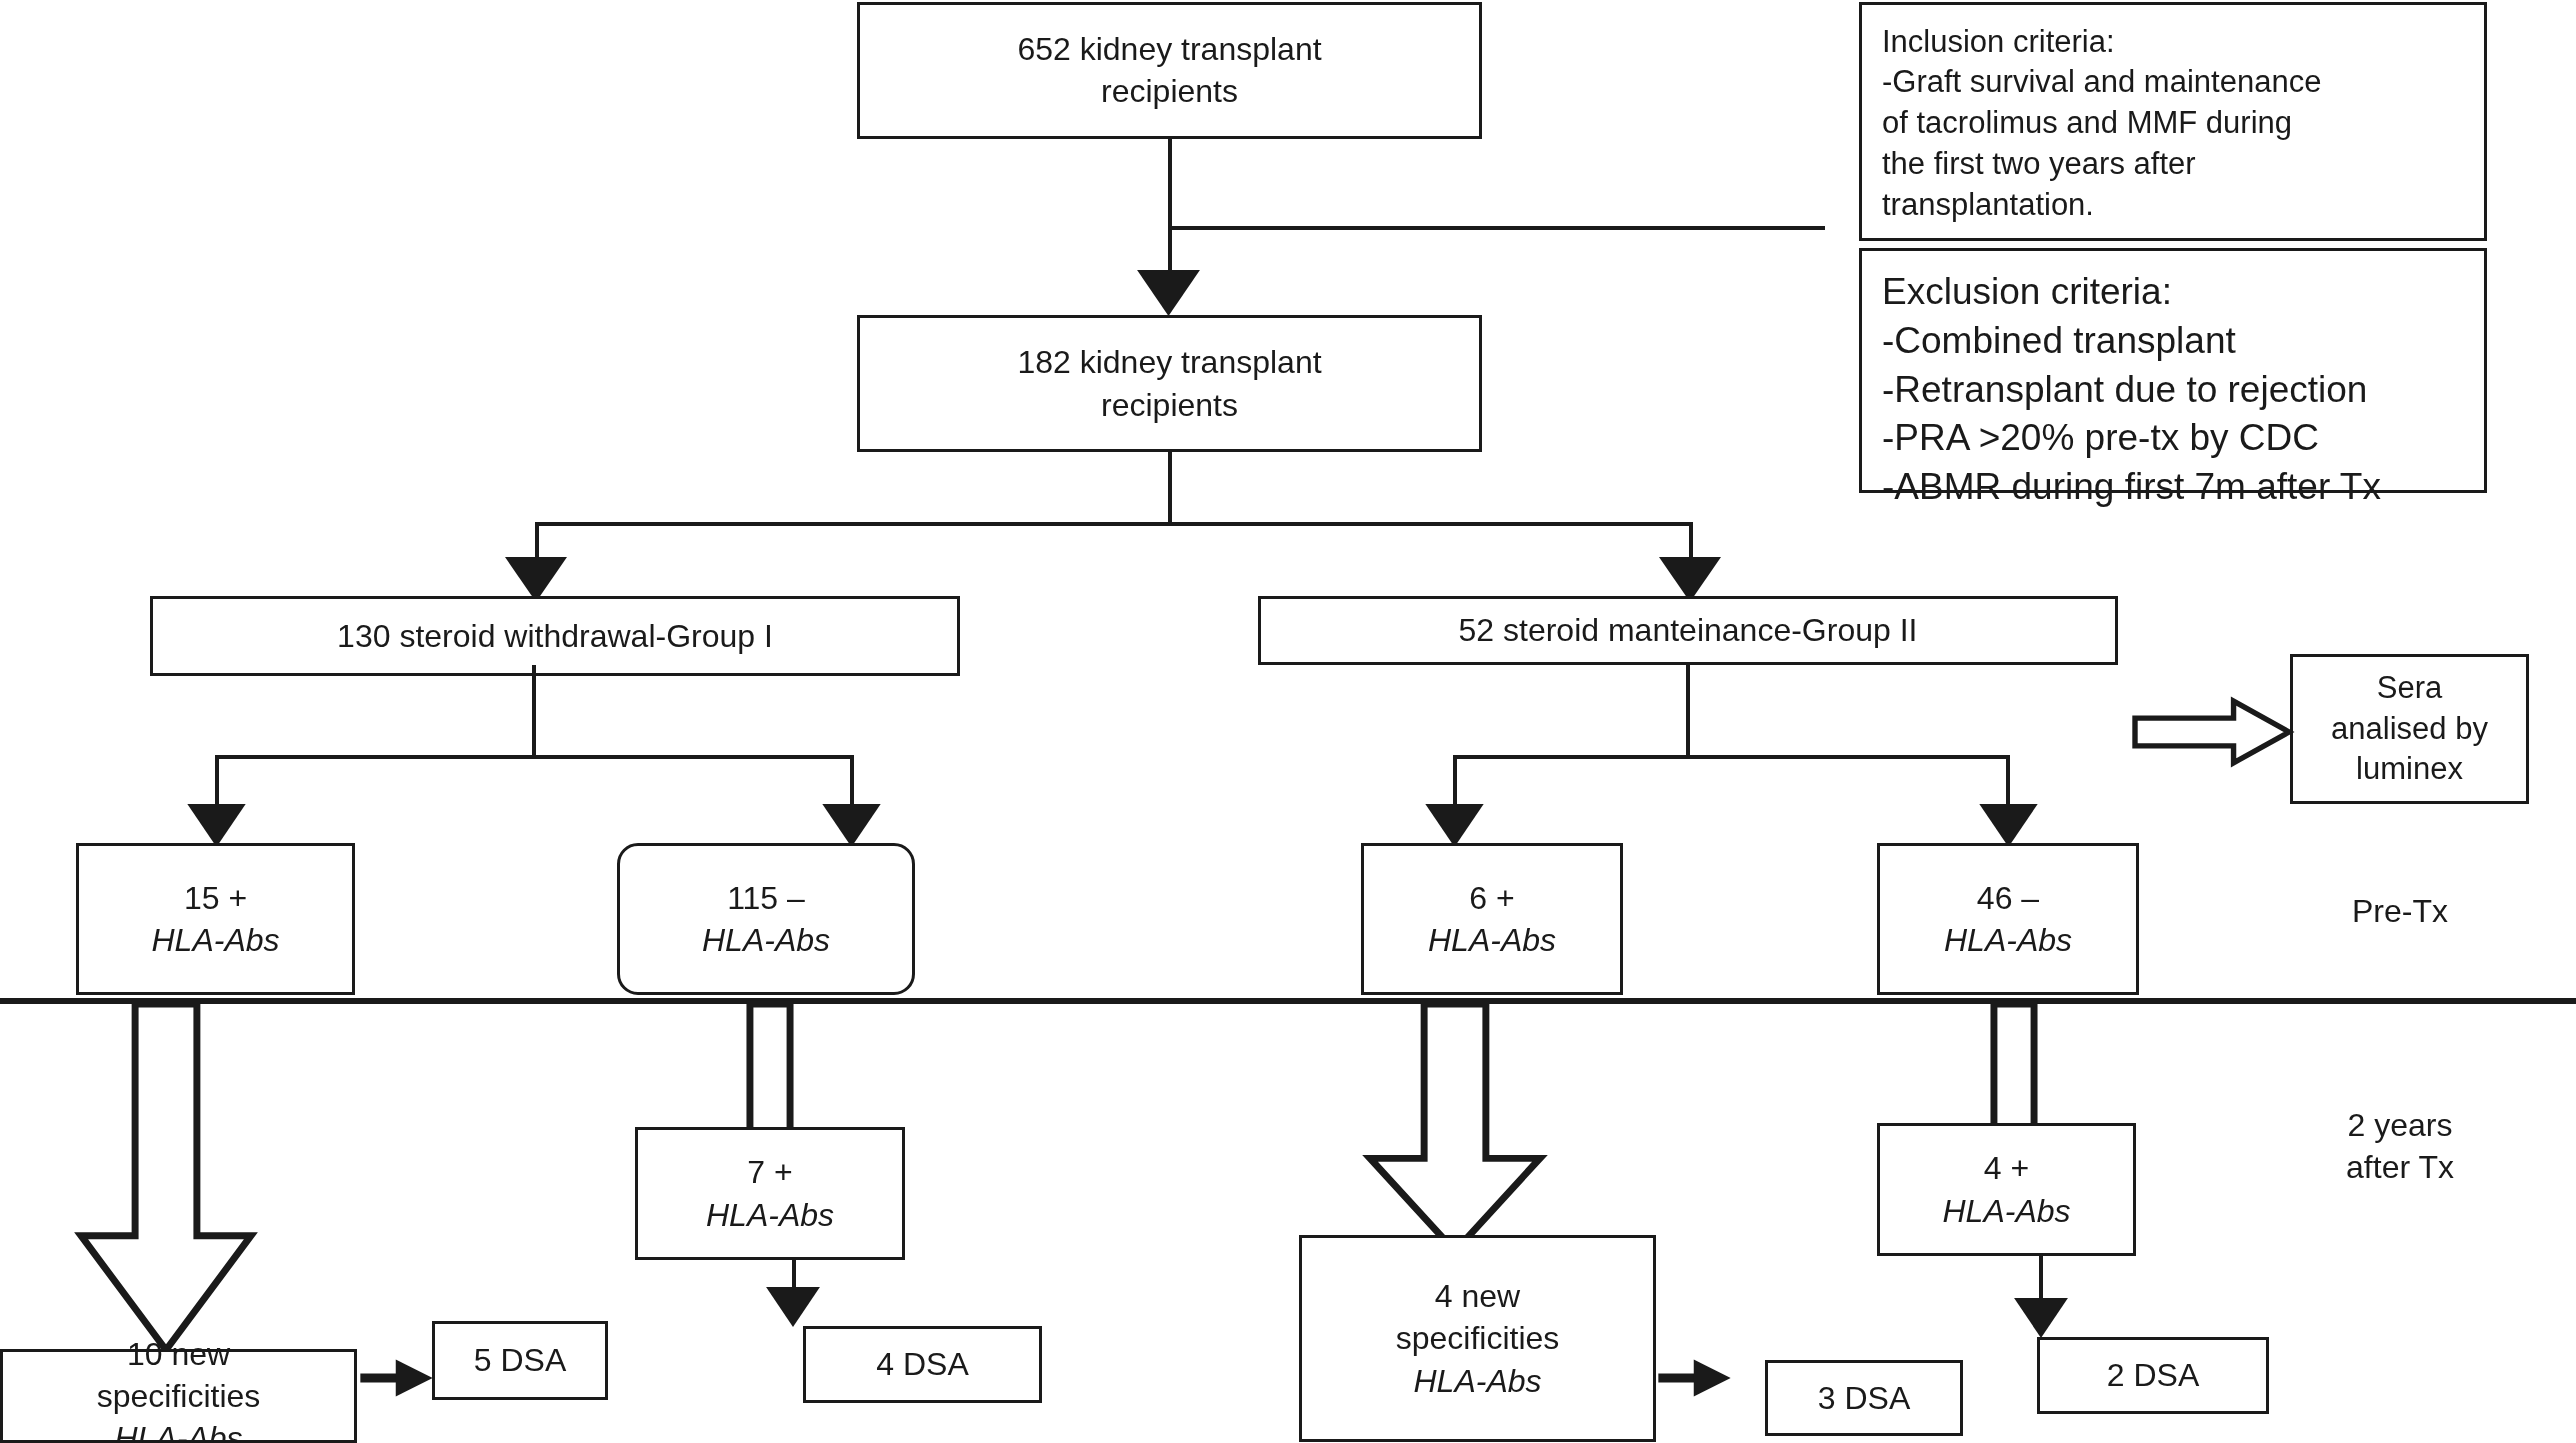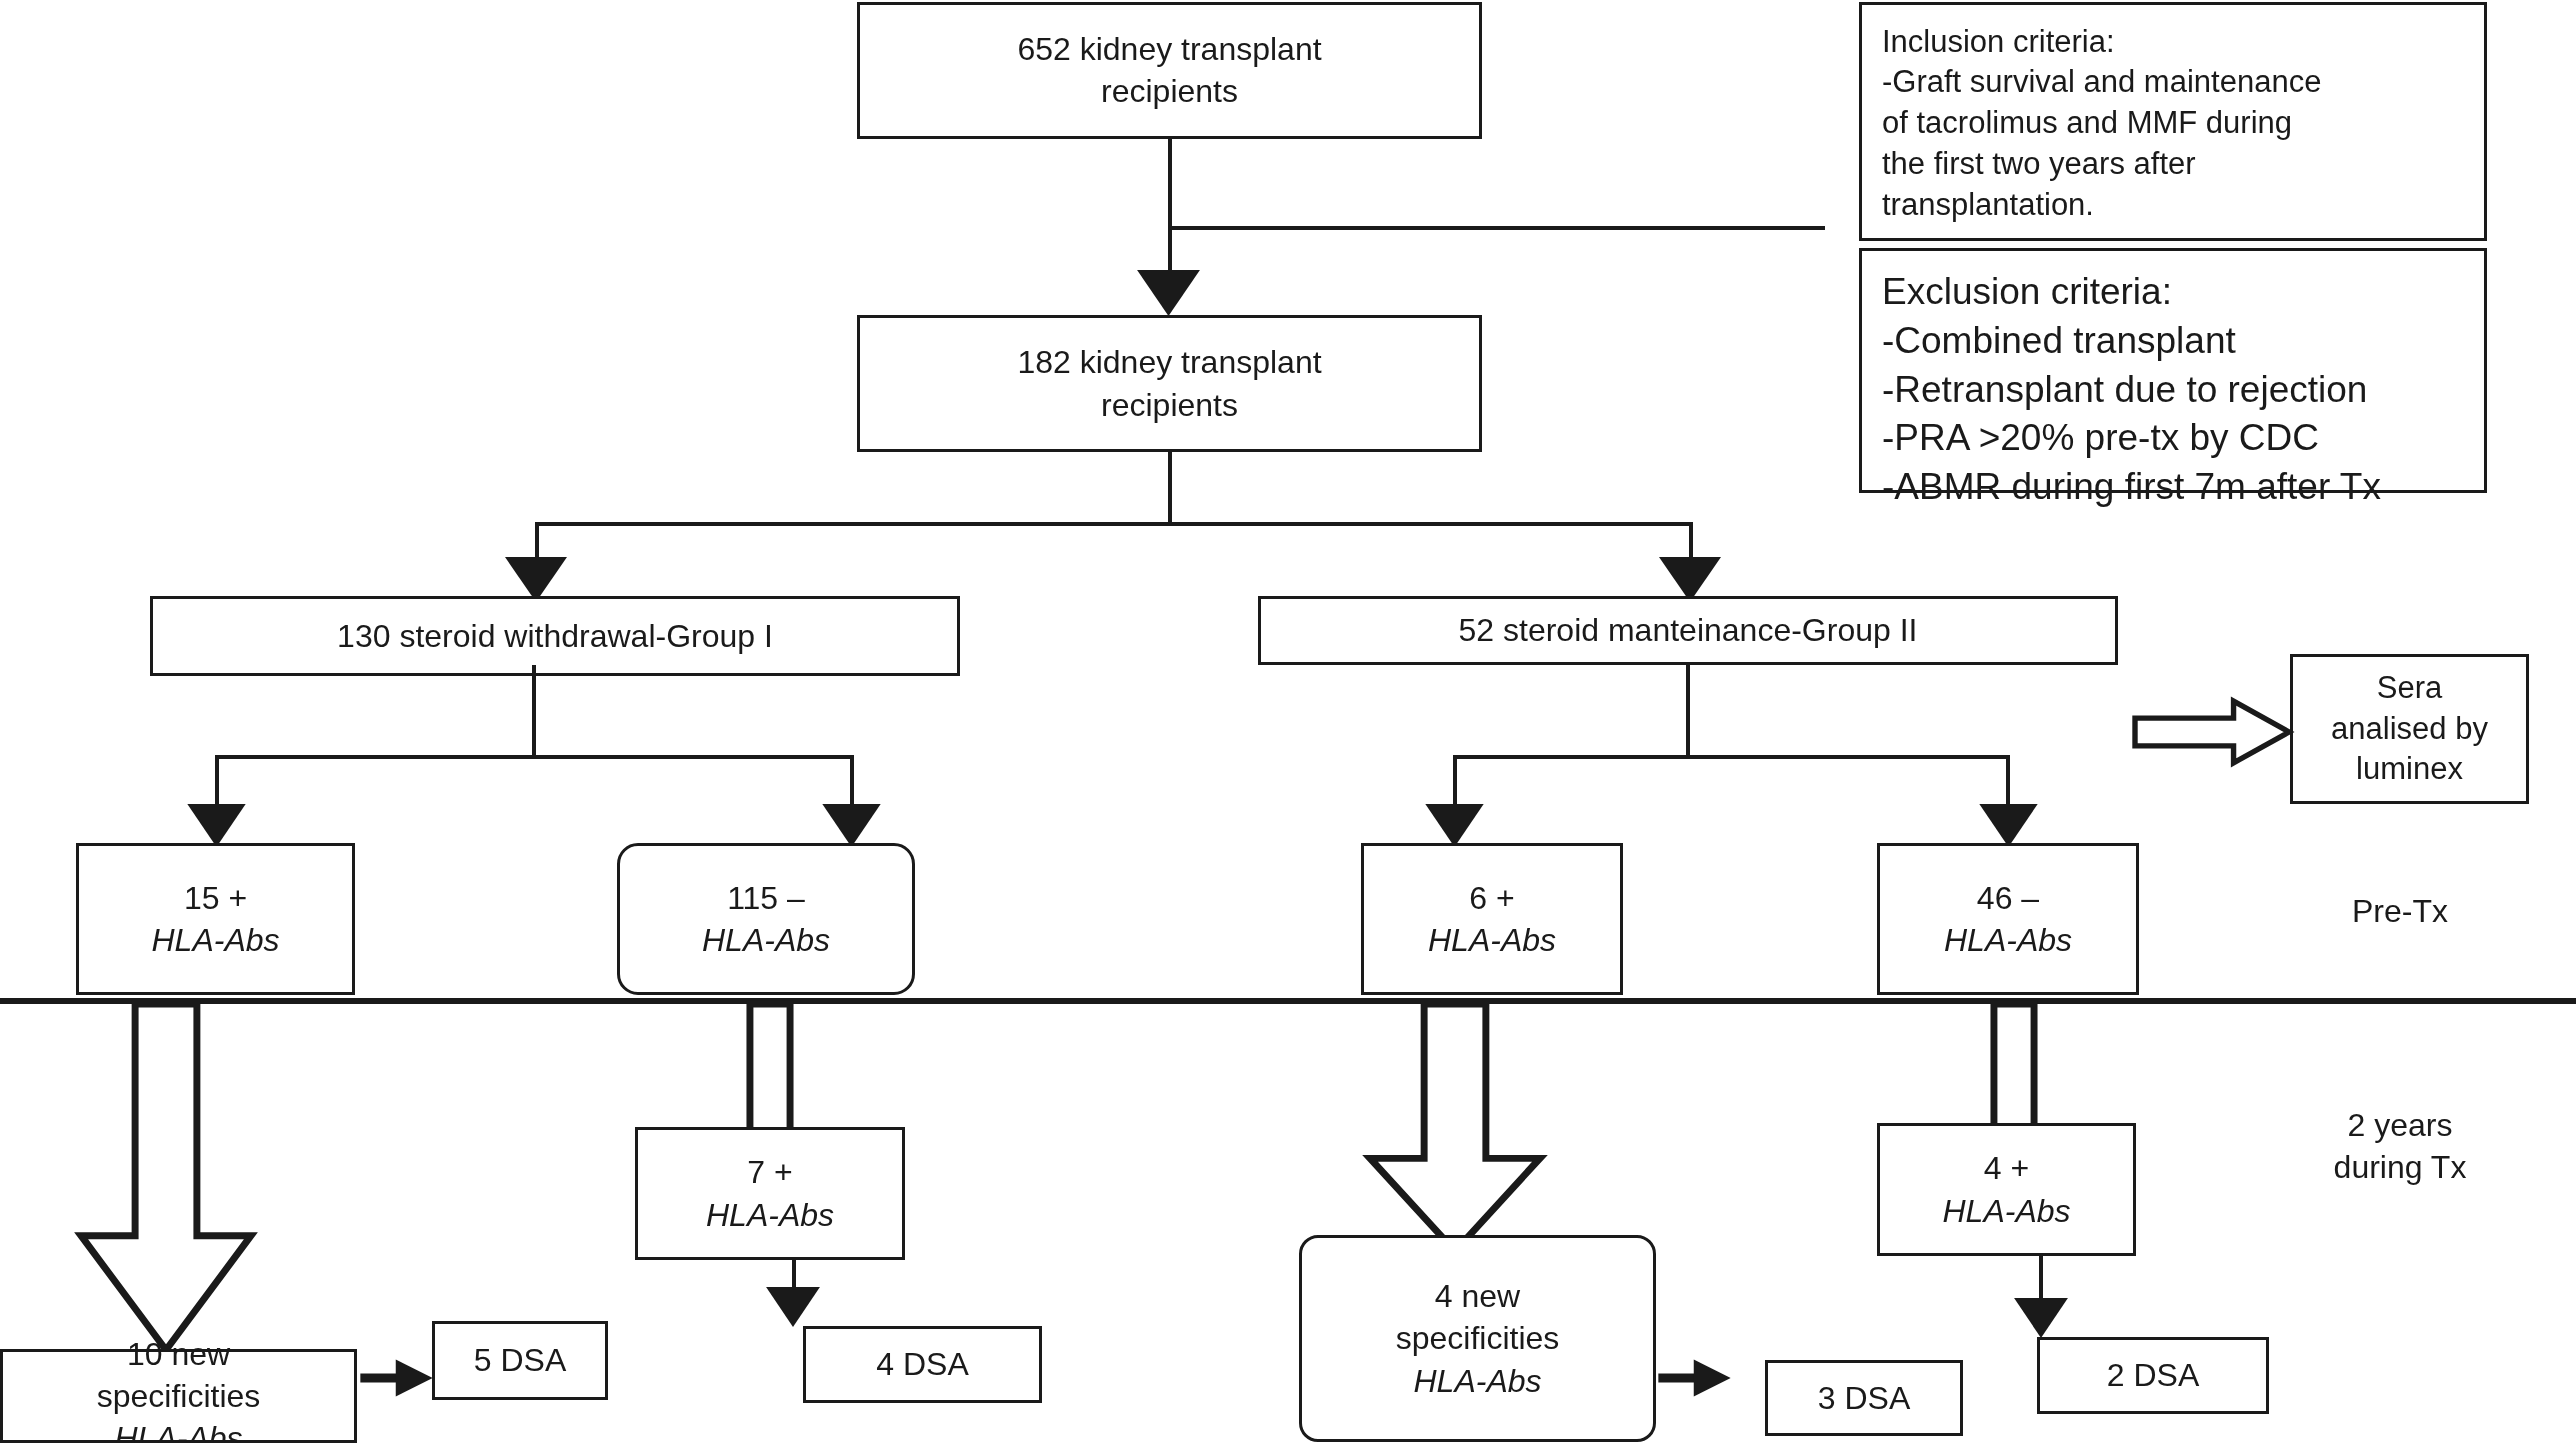--- a/index.html
+++ b/index.html
@@ -194,21 +194,21 @@
       <span class="ln">46 –</span>
       <span class="ln italic">HLA-Abs</span>
     </span>
   </div>
 
   <div class="plain-label" style="left:2269px; top:891px; width:262px;">
     <span>Pre-Tx</span>
   </div>
   <div class="plain-label" style="left:2269px; top:1105px; width:262px;">
     <span class="ln">2 years</span><br>
-    <span class="ln">during Tx</span>
+    <span class="ln">after Tx</span>
   </div>
 
   <div class="divider" style="top:998px;"></div>
 
   <svg class="arrow" style="left:81px; top:1004px;" width="170" height="346" viewBox="0 0 220 448">
     <polygon points="70,0 150,0 150,300 220,300 110,448 0,300 70,300" fill="#ffffff" stroke="#1a1a1a" stroke-width="9" stroke-linejoin="miter"></polygon>
   </svg>
 
   <div class="node" style="left:0px; top:1349px; width:357px; height:94px;">
     <span class="lines">
@@ -244,21 +244,21 @@
   </svg>
 
   <div class="node" style="left:803px; top:1326px; width:239px; height:77px;">
     <span>4 DSA</span>
   </div>
 
   <svg class="arrow" style="left:1370px; top:1004px;" width="170" height="247" viewBox="0 0 220 320">
     <polygon points="70,0 150,0 150,200 220,200 110,320 0,200 70,200" fill="#ffffff" stroke="#1a1a1a" stroke-width="9" stroke-linejoin="miter"></polygon>
   </svg>
 
-  <div class="node" style="left:1299px; top:1235px; width:357px; height:207px;border-radius:19px;">
+  <div class="node" style="left:1299px; top:1235px; width:357px; height:207px;">
     <span class="lines">
       <span class="ln">4 new</span>
       <span class="ln">specificities</span>
       <span class="ln italic">HLA-Abs</span>
     </span>
   </div>
 
   <svg class="arrow" style="left:1658px; top:1358px;" width="73" height="40" viewBox="0 0 94 52">
     <line x1="0" y1="26" x2="52" y2="26" stroke="#1a1a1a" stroke-width="12"></line>
     <polygon points="46,2 94,26 46,50" fill="#1a1a1a"></polygon>

